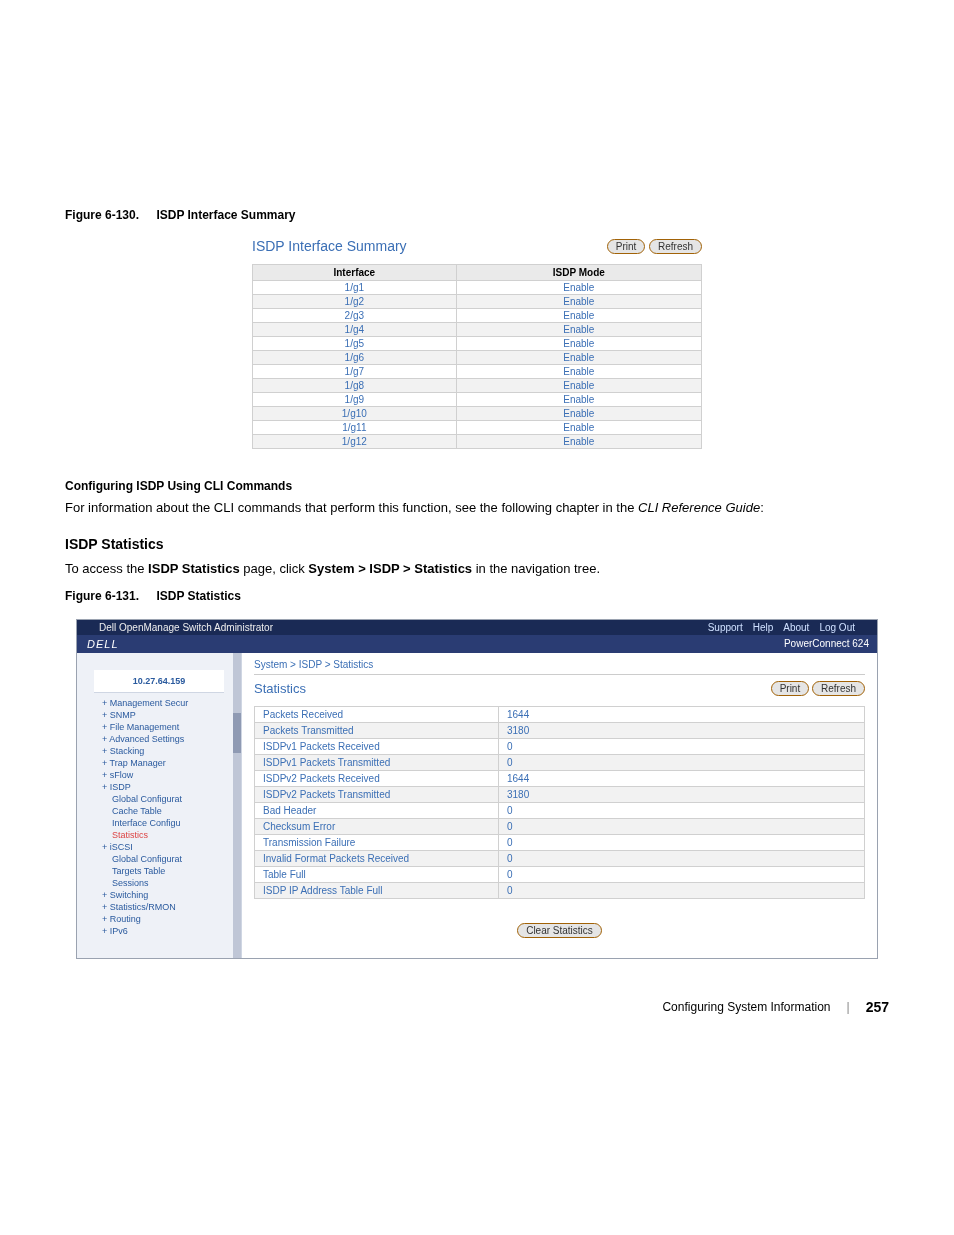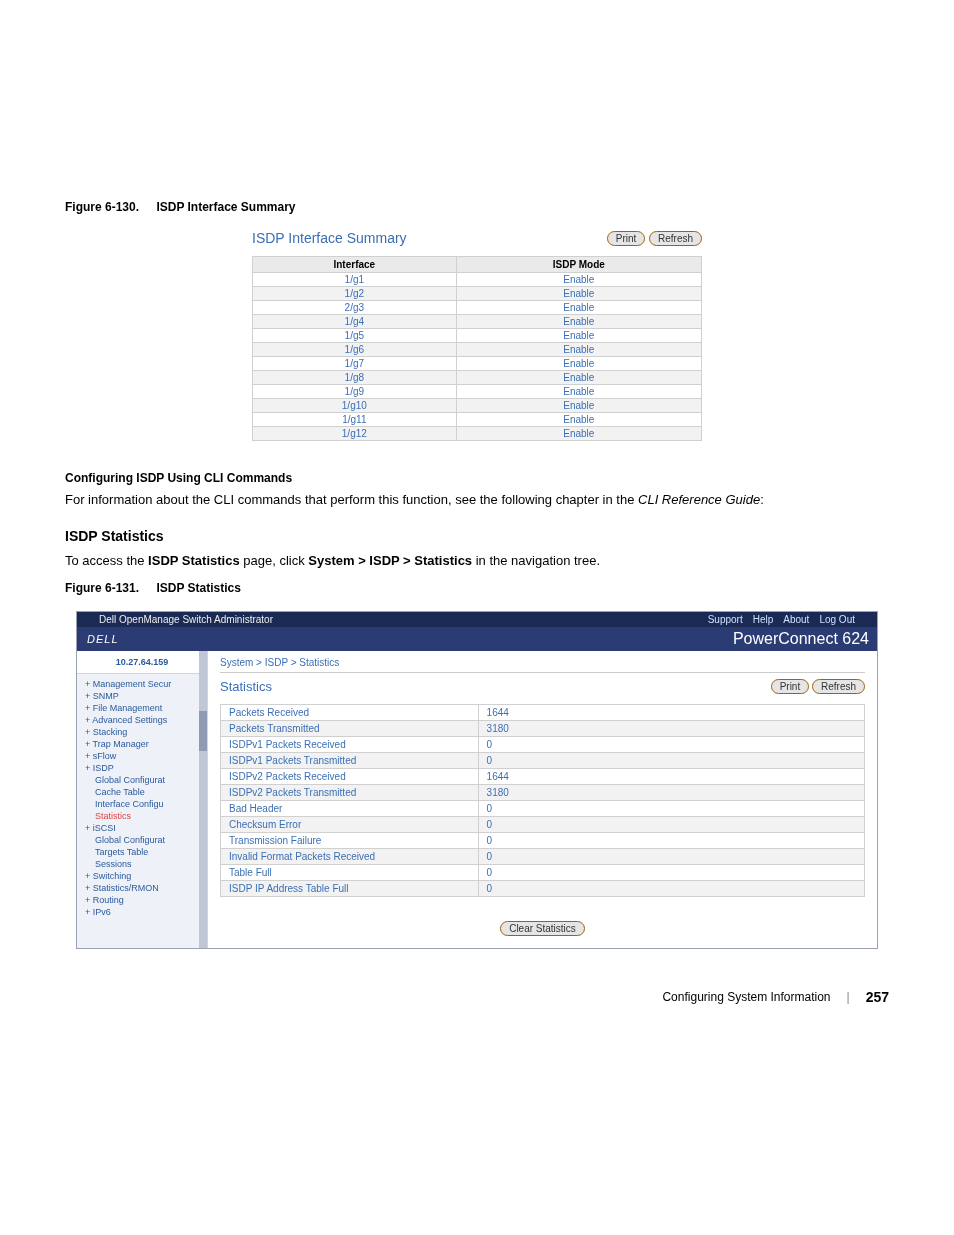--- a/index.html
+++ b/index.html
@@ -5,21 +5,21 @@
   body {
     margin: 0;
     padding: 0;
     background: #fff;
     font-family: Arial, Helvetica, sans-serif;
     font-size: 13px;
     color: #000;
   }
   .page {
     width: 954px;
-    margin: 0 auto;
+    margin: 8px auto;
     padding: 200px 65px 60px 65px;
     box-sizing: border-box;
   }
   .fig-caption {
     font-size: 12px;
     font-weight: bold;
     margin: 0 0 16px 0;
   }
   .fig-caption .label {
     margin-right: 14px;
@@ -125,32 +125,32 @@
   }
   .dell-logo {
     color: #fff;
     font-weight: normal;
     font-style: italic;
     font-size: 11px;
     letter-spacing: 1px;
   }
   .product-name {
     color: #fff;
-    font-size: 16px;
+    font-size: 10px;
   }
   .fig131-body {
     display: flex;
     min-height: 280px;
   }
   .fig131-sidebar {
     width: 130px;
     background: #eef1f7;
     color: #3b6fb5;
     font-size: 9px;
-    padding: 0;
+    padding: 17px;
     border-right: 1px solid #cfd6e3;
     position: relative;
   }
   .sidebar-ip {
     text-align: center;
     padding: 6px 2px;
     color: #2a5a9e;
     border-bottom: 1px solid #cfd6e3;
     font-weight: bold;
     font-size: 9px;

